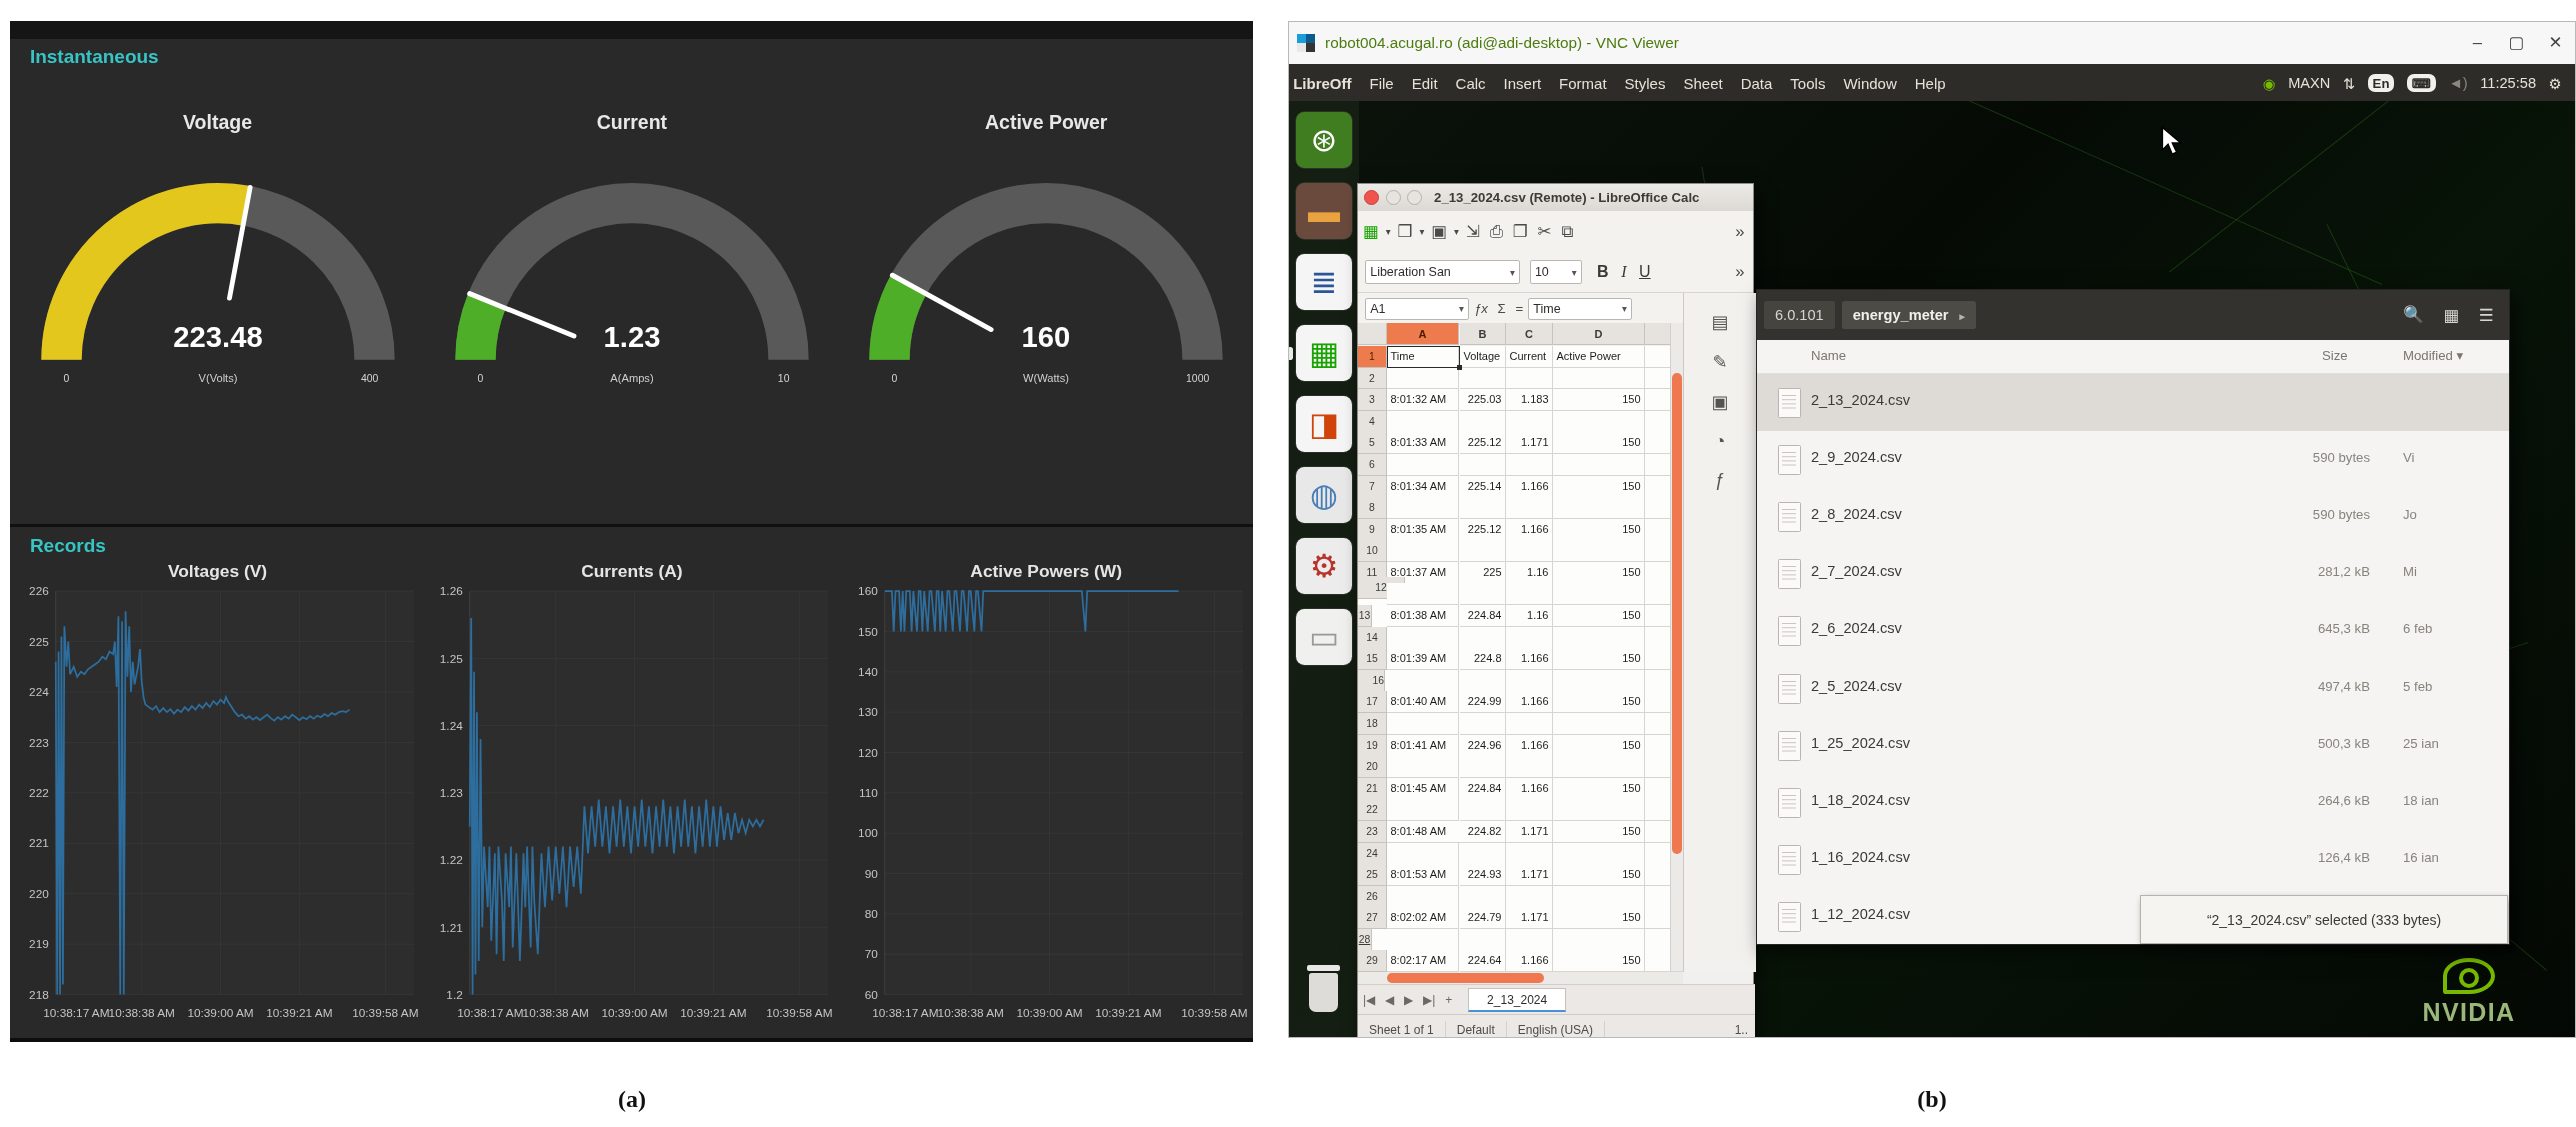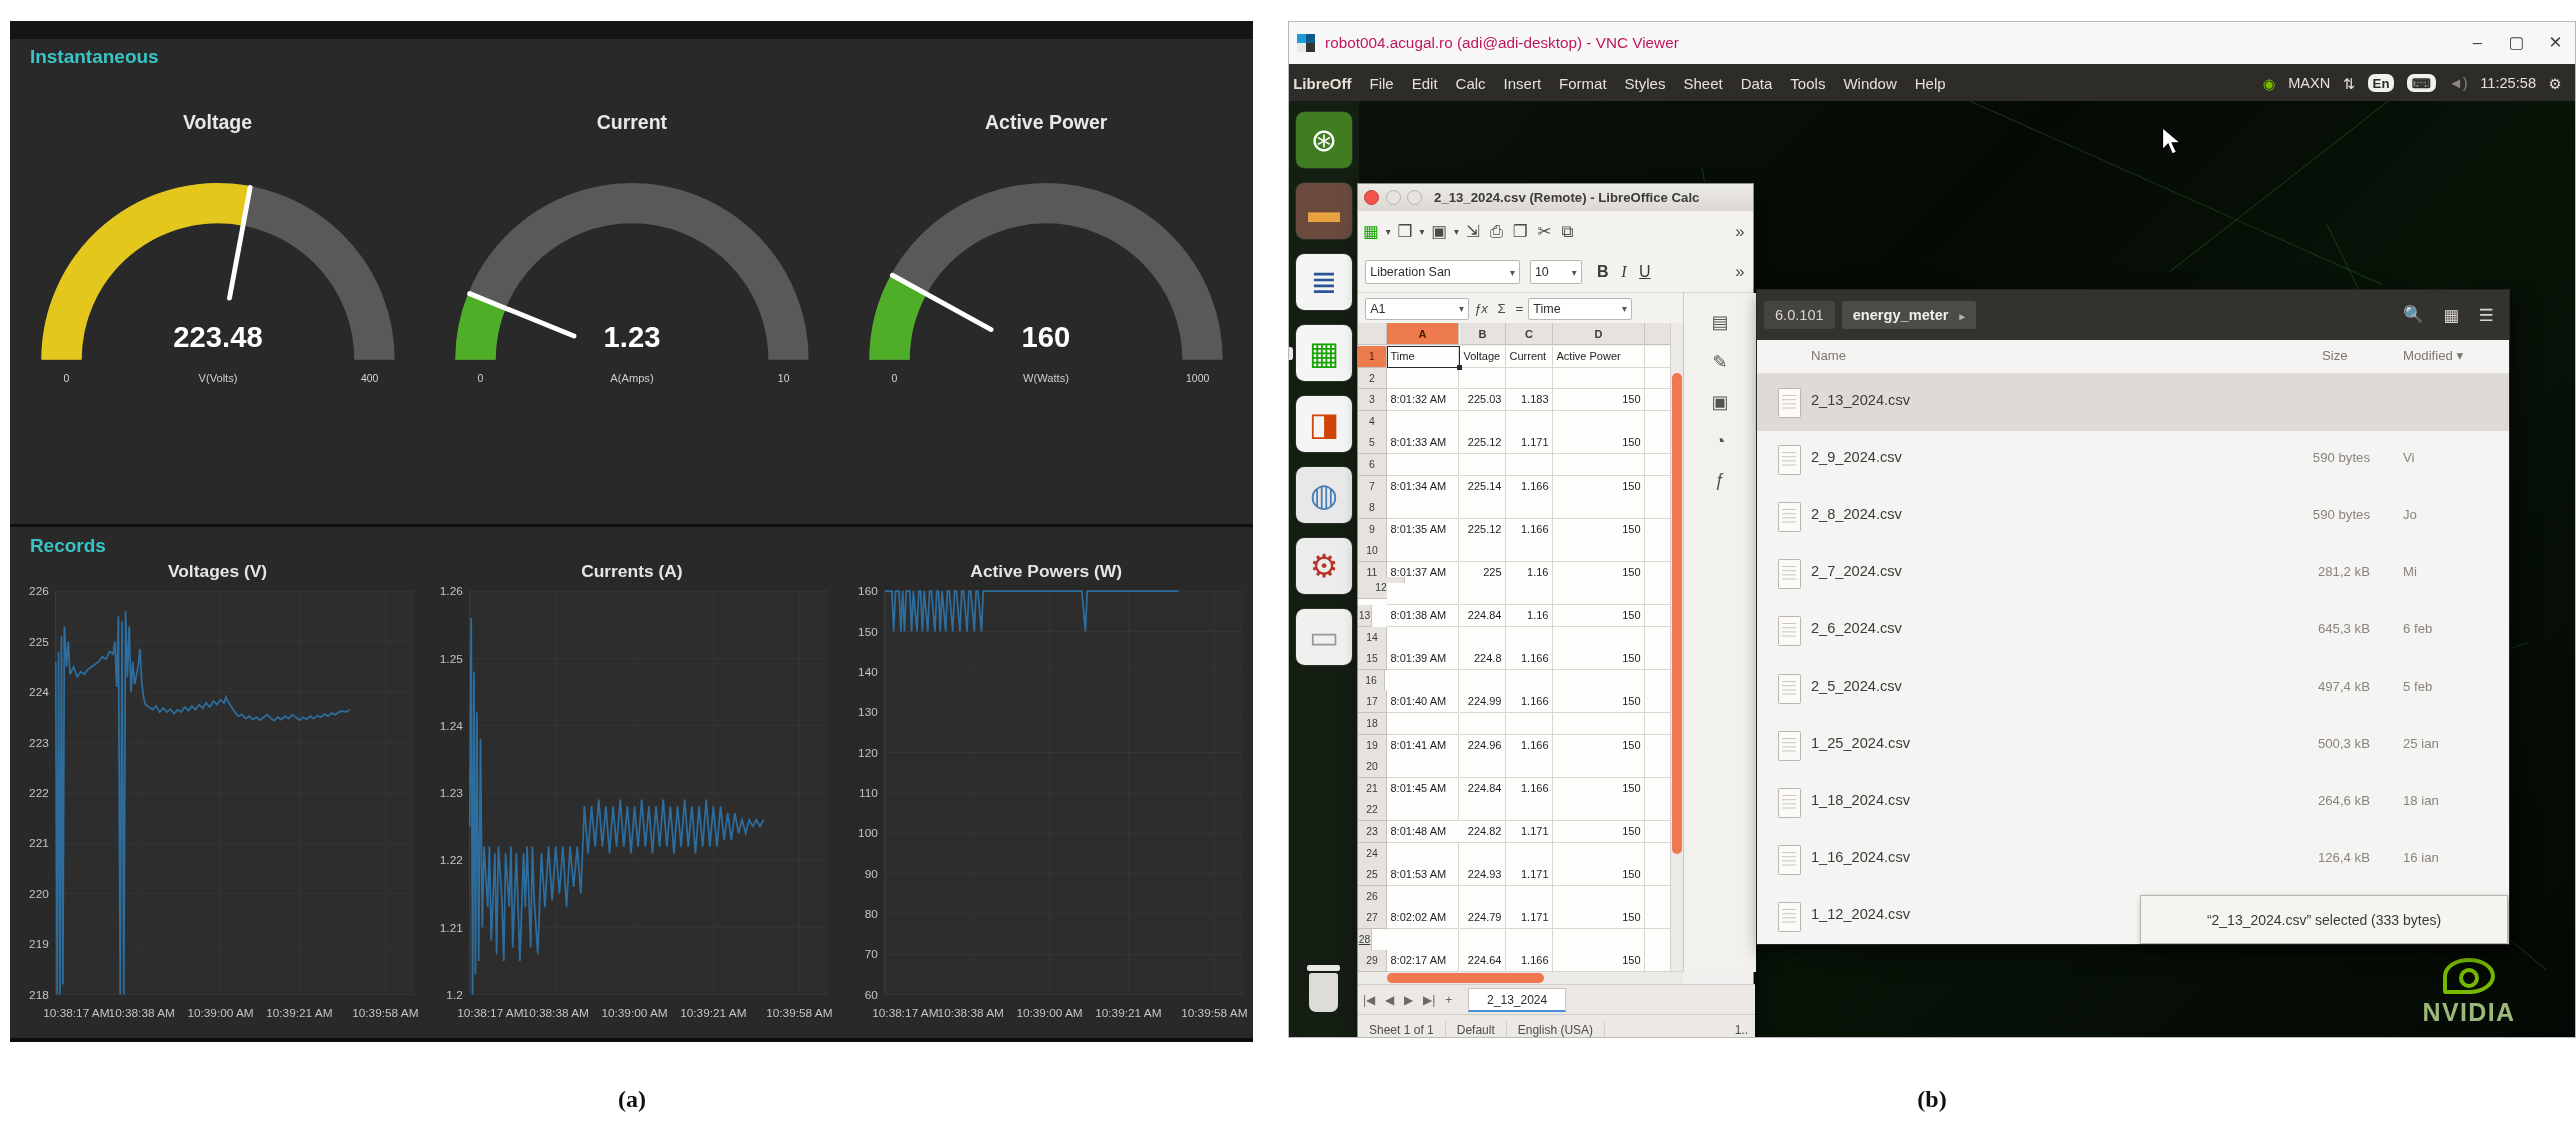--- a/index.html
+++ b/index.html
@@ -15,21 +15,21 @@
   .gauge-cell{flex:1;text-align:center;}
   .gauge-title{font-size:19.5px;color:#e8e8e8;font-weight:bold;margin-top:18px;margin-bottom:16.7px;}
   #records-divider{left:0;top:503px;width:100%;height:2.8px;background:#101010;}
   #charts-row{left:0;top:536px;width:100%;height:481px;display:flex;}
   .chart-cell{flex:1;text-align:center;}
   .chart-title{font-size:17.4px;color:#e5e5e5;font-weight:bold;margin-top:4.2px;margin-bottom:1.4px;}
 
   
   #vnc{left:1288px;top:21px;width:1288px;height:1017px;background:#f5f5f5;border:0.7px solid #b9b9b9;box-sizing:border-box;}
   #vnc-titlebar{left:0;top:0;width:100%;height:42px;background:#f7f7f7;border-bottom:0.7px solid #dcdcdc;display:flex;align-items:center;}
-  #vnc-title{font-size:15.3px;color:#be185d;margin-left:9.7px;}
+  #vnc-title{font-size:15.3px;color:#4d7c0f;margin-left:9.7px;}
   .win-ctrl{width:39px;height:42px;text-align:center;line-height:42px;font-size:16.7px;color:#444;}
   #ubuntu-bar{left:0;top:42px;width:100%;height:38px;background:#2d2c28;display:flex;align-items:center;}
   .menu-item{color:#e6e2d8;font-size:15px;margin:0 9px;white-space:nowrap;}
   #tray{margin-left:auto;display:flex;align-items:center;margin-right:7px;}
   .tray-item{color:#e6e2d8;font-size:14.6px;margin:0 6.3px;display:flex;align-items:center;}
   .tray-badge{background:#f2f0ec;color:#2d2c28;border-radius:7px;padding:1.4px 4.9px;font-size:13.2px;font-weight:bold;}
   #desktop{left:0;top:79px;width:1286px;height:936px;overflow:hidden;
      background:linear-gradient(135deg,#0b130b 0%,#050a05 35%,#081408 60%,#040804 100%);}
   .mesh{position:absolute;background:#2c6b1d;opacity:.45;height:1.4px;}
   #dock{position:absolute;left:0;top:0;width:70px;height:936px;background:rgba(22,32,20,.92);}
@@ -467,21 +467,21 @@
             <div class="cell" style="left: 102px; top: 281px; width: 46px;"></div>
             <div class="cell" style="left: 148px; top: 281px; width: 47px;"></div>
             <div class="cell" style="left: 195px; top: 281px; width: 92px;"></div>
             <div class="cell" style="left: 287px; top: 281px; width: 38px;"></div>
             <div class="rowhead" style="left: 0px; top: 302px; width: 29px;">15</div>
             <div class="cell" style="left: 29px; top: 302px; width: 72px;">8:01:39 AM</div>
             <div class="cell num" style="left: 102px; top: 302px; width: 46px;">224.8</div>
             <div class="cell num" style="left: 148px; top: 302px; width: 47px;">1.166</div>
             <div class="cell num" style="left: 195px; top: 302px; width: 92px;">150</div>
             <div class="cell" style="left: 287px; top: 302px; width: 38px;"></div>
-            <div class="rowhead" style="left: 0px; top: 324px; width: 27px;">16</div>
+            <div class="rowhead" style="left: 0px; top: 324px; width: 27px; text-align: right;">16</div>
             <div class="cell" style="left: 29px; top: 324px; width: 72px;"></div>
             <div class="cell" style="left: 102px; top: 324px; width: 46px;"></div>
             <div class="cell" style="left: 148px; top: 324px; width: 47px;"></div>
             <div class="cell" style="left: 195px; top: 324px; width: 92px;"></div>
             <div class="cell" style="left: 287px; top: 324px; width: 38px;"></div>
             <div class="rowhead" style="left: 0px; top: 345px; width: 29px;">17</div>
             <div class="cell" style="left: 29px; top: 345px; width: 72px;">8:01:40 AM</div>
             <div class="cell num" style="left: 102px; top: 345px; width: 46px;">224.99</div>
             <div class="cell num" style="left: 148px; top: 345px; width: 47px;">1.166</div>
             <div class="cell num" style="left: 195px; top: 345px; width: 92px;">150</div>

